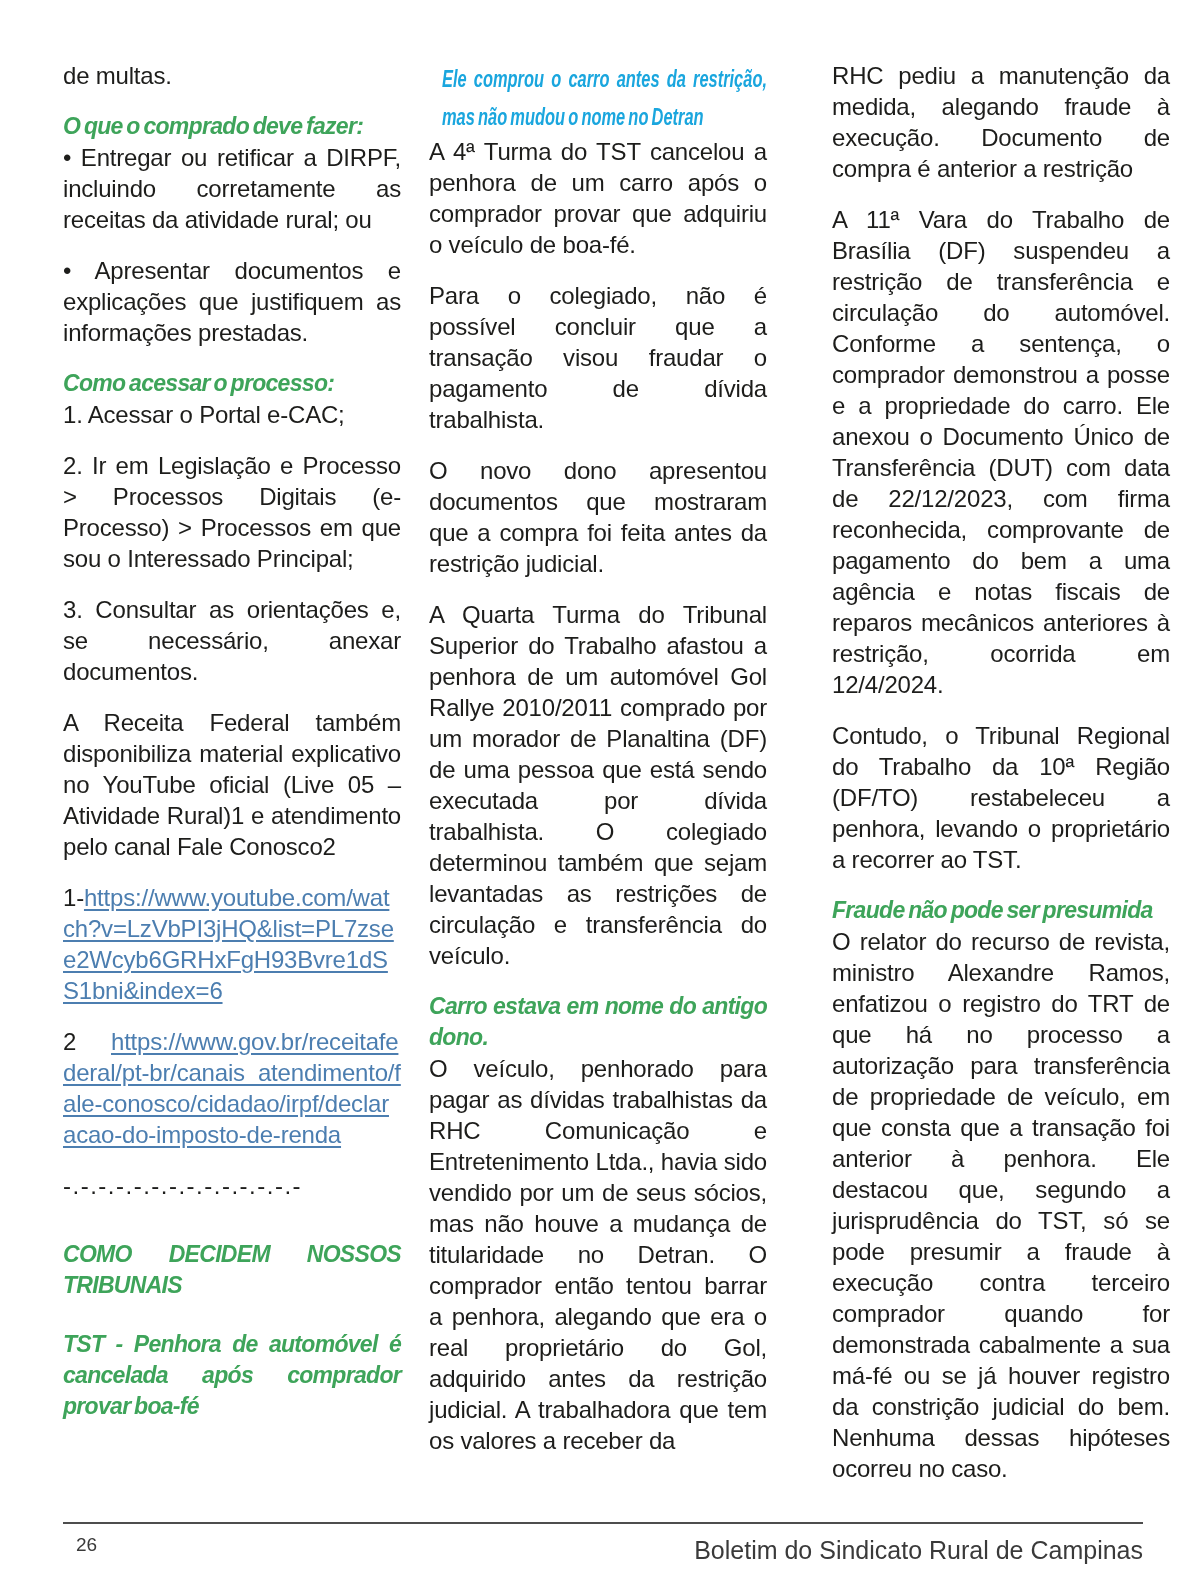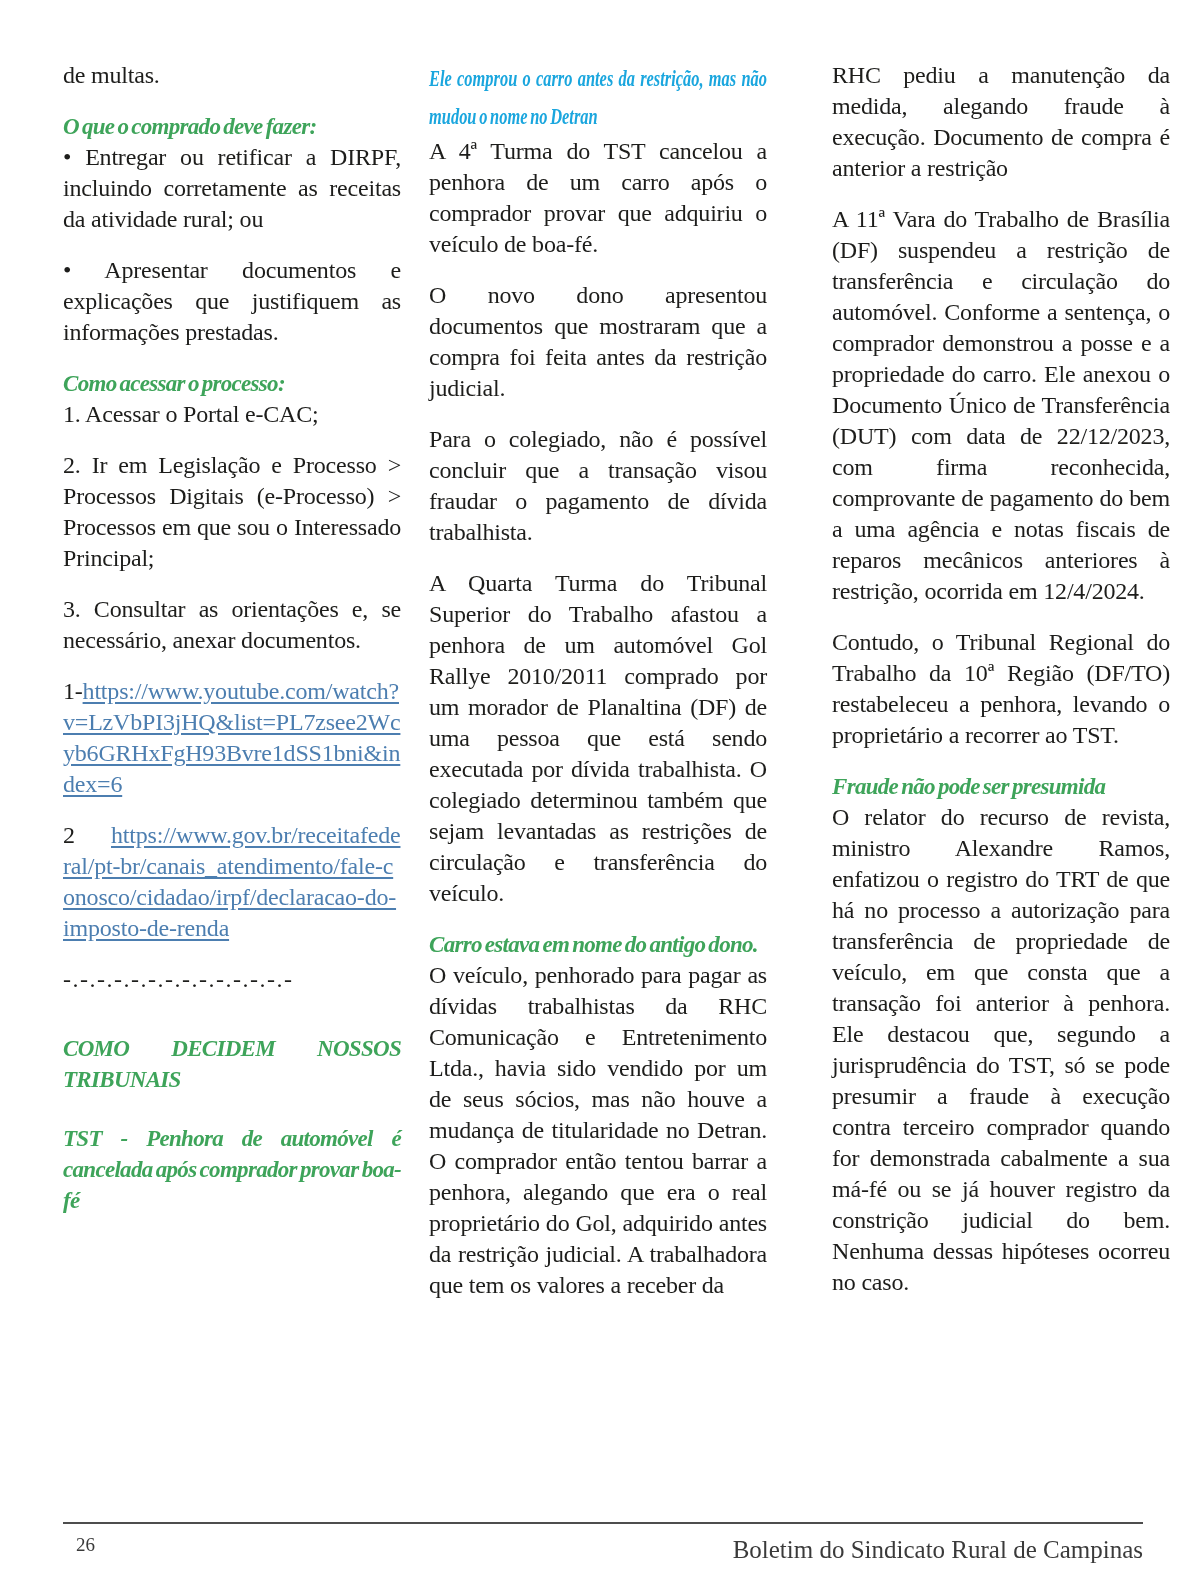--- a/index.html
+++ b/index.html
@@ -11,21 +11,21 @@
     --footer-text:#3a3a3a;
     --page-bg:#ffffff;
   }
   html,body{margin:0;padding:0;background:#e8e8e8;}
   .page{
     position:relative;
     width:1200px;height:1581px;
     background:var(--page-bg);
     margin:0 auto;
     overflow:hidden;
-    font-family:Liberation Serif, serif;
+    font-family:Liberation Sans, sans-serif;
     color:var(--body-text);
   }
   .col{
     position:absolute;top:60px;width:338px;
     font-size:24px;line-height:31px;
     letter-spacing:-0.2px;
     text-align:justify;
   }
   .col-left{left:63px;}
   .col-mid{left:429px;}
@@ -36,21 +36,21 @@
 
   h2{
     margin:0;
     font-size:23px;line-height:31px;
     font-weight:bold;font-style:italic;
     letter-spacing:-0.7px;word-spacing:-2px;
     text-align:justify;
     color:var(--heading-green);
   }
   h2.green{color:var(--heading-green);}
-  h2.cyan{color:var(--heading-cyan);line-height:38px;overflow:visible;}
+  h2.cyan{color:var(--heading-cyan);line-height:38px;overflow:visible;margin-left:13px;}
   .condense{
     display:inline-block;
     width:140%;
     transform:scaleX(0.7143);
     transform-origin:0 0;
     font-size:23px;
     letter-spacing:0;
   }
   .section-heading{margin-bottom:28px;margin-top:6px;}
 
@@ -92,32 +92,33 @@
 
   <div class="col col-left">
     <p>de multas.</p>
     <h2 class="green">O que o comprado deve fazer:</h2>
     <p>• Entregar ou retificar a DIRPF, incluindo corretamente as receitas da atividade rural; ou</p>
     <p>• Apresentar documentos e explicações que justifiquem as informações prestadas.</p>
     <h2 class="green">Como acessar o processo:</h2>
     <p>1. Acessar o Portal e-CAC;</p>
     <p>2. Ir em Legislação e Processo &gt; Processos Digitais (e-Processo) &gt; Processos em que sou o Interessado Principal;</p>
     <p>3. Consultar as orientações e, se necessário, anexar documentos.</p>
+    <p>A Receita Federal também disponibiliza material explicativo no YouTube oficial (Live 05 – Atividade Rural)1 e atendimento pelo canal Fale Conosco2</p>
     <p class="ref ref1"><span class="ref-marker">1-</span><a class="link">https://www.youtube.com/watch?v=LzVbPI3jHQ&amp;list=PL7zsee2Wcyb6GRHxFgH93Bvre1dSS1bni&amp;index=6</a></p>
     <p class="ref ref2"><span class="ref-marker">2</span><a class="link">https://www.gov.br/receitafederal/pt-br/canais_atendimento/fale-conosco/cidadao/irpf/declaracao-do-imposto-de-renda</a></p>
     <div class="separator">-.-.-.-.-.-.-.-.-.-.-.-.-.-</div>
     <h2 class="green section-heading">COMO DECIDEM NOSSOS TRIBUNAIS</h2>
     <h2 class="green">TST - Penhora de automóvel é cancelada após comprador provar boa-fé</h2>
   </div>
 
   <div class="col col-mid">
     <h2 class="cyan"><span class="condense">Ele comprou o carro antes da restrição, mas não mudou o nome no Detran</span></h2>
     <p>A 4ª Turma do TST cancelou a penhora de um carro após o comprador provar que adquiriu o veículo de boa-fé.</p>
+    <p>Para o colegiado, não é possível concluir que a transação visou fraudar o pagamento de dívida trabalhista.</p>
     <p>O novo dono apresentou documentos que mostraram que a compra foi feita antes da restrição judicial.</p>
-    <p>Para o colegiado, não é possível concluir que a transação visou fraudar o pagamento de dívida trabalhista.</p>
     <p>A Quarta Turma do Tribunal Superior do Trabalho afastou a penhora de um automóvel Gol Rallye 2010/2011 comprado por um morador de Planaltina (DF) de uma pessoa que está sendo executada por dívida trabalhista. O colegiado determinou também que sejam levantadas as restrições de circulação e transferência do veículo.</p>
     <h2 class="green">Carro estava em nome do antigo dono.</h2>
     <p>O veículo, penhorado para pagar as dívidas trabalhistas da RHC Comunicação e Entretenimento Ltda., havia sido vendido por um de seus sócios, mas não houve a mudança de titularidade no Detran. O comprador então tentou barrar a penhora, alegando que era o real proprietário do Gol, adquirido antes da restrição judicial. A trabalhadora que tem os valores a receber da</p>
   </div>
 
   <div class="col col-right">
     <p>RHC pediu a manutenção da medida, alegando fraude à execução. Documento de compra é anterior a restrição</p>
     <p>A 11ª Vara do Trabalho de Brasília (DF) suspendeu a restrição de transferência e circulação do automóvel. Conforme a sentença, o comprador demonstrou a posse e a propriedade do carro. Ele anexou o Documento Único de Transferência (DUT) com data de 22/12/2023, com firma reconhecida, comprovante de pagamento do bem a uma agência e notas fiscais de reparos mecânicos anteriores à restrição, ocorrida em 12/4/2024.</p>
     <p>Contudo, o Tribunal Regional do Trabalho da 10ª Região (DF/TO) restabeleceu a penhora, levando o proprietário a recorrer ao TST.</p>
     <h2 class="green">Fraude não pode ser presumida</h2>

